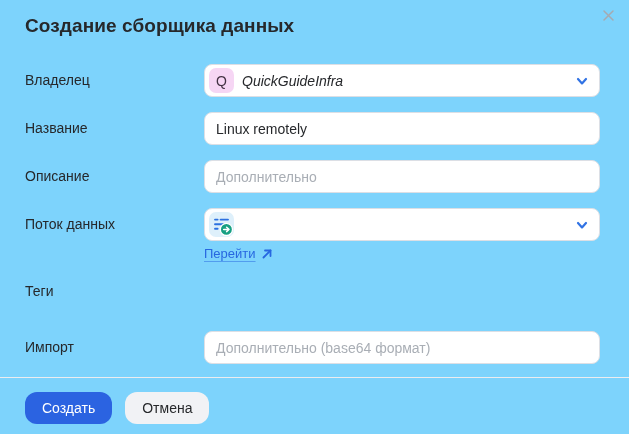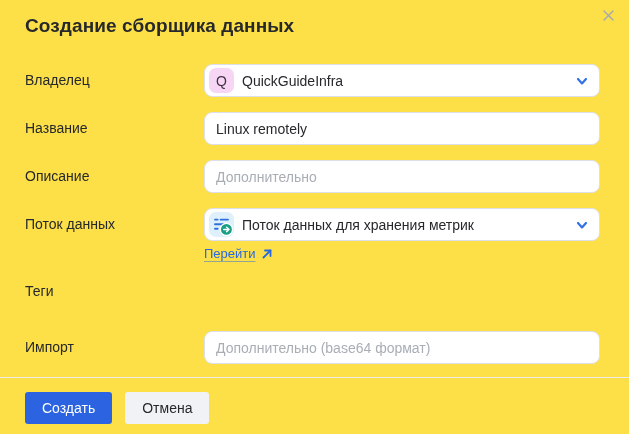--- a/index.html
+++ b/index.html
@@ -7,21 +7,21 @@
   body {
     font-family: "Liberation Sans", "DejaVu Sans", sans-serif;
     background: #fff;
     color: #26282b;
     overflow: hidden;
   }
   .dialog {
     position: relative;
     width: 629px;
     height: 434px;
-    background: #fde047;
+    background: #7dd3fc;
   }
   .dialog-title {
     position: absolute;
     left: 25px; top: 15px;
     font-size: 19px;
     font-weight: 600;
     color: #26282b;
     letter-spacing: 0.1px;
   }
   .close-btn {
@@ -64,20 +64,21 @@
   .select-box {
     display: flex;
     align-items: center;
     padding: 0 10px 0 4px;
     cursor: pointer;
   }
   .select-value {
     font-size: 14px;
     color: #26282b;
     white-space: nowrap;
+    font-style: italic;
   }
   .select-chevron { margin-left: auto; display: flex; }
   .avatar-q {
     width: 25px; height: 25px;
     border-radius: 7px;
     background: #f6d6f4;
     color: #433243;
     font-size: 14px;
     font-weight: 500;
     display: flex; align-items: center; justify-content: center;
@@ -109,21 +110,21 @@
   .footer {
     position: absolute;
     left: 25px; top: 392px;
     display: flex;
     gap: 13px;
   }
   .btn {
     height: 32px;
     padding: 0 17px;
     border: none;
-    border-radius: 3px;
+    border-radius: 12px;
     font-size: 14px;
     font-family: "Liberation Sans", "DejaVu Sans", sans-serif;
     cursor: pointer;
     display: flex; align-items: center; justify-content: center;
   }
   .btn-primary { background: #2b63e1; color: #fff; }
   .btn-secondary { background: #f1f2f5; color: #26282b; }
 </style>
 </head>
 <body>
@@ -175,21 +176,20 @@
             <path d="M6 12.2 H14.2"></path>
             <path d="M6 16.8 H8.6"></path>
           </g>
           <circle cx="17.4" cy="17.4" r="6.1" fill="#17a083" stroke="#ffffff" stroke-width="1.3"></circle>
           <g stroke="#ffffff" stroke-width="1.5" stroke-linecap="round" stroke-linejoin="round" fill="none">
             <path d="M14.7 17.4 H19.6"></path>
             <path d="M17.6 15.2 L19.9 17.4 L17.6 19.6"></path>
           </g>
         </svg>
       </span>
-      <span class="select-value">Поток данных для хранения метрик</span>
       <span class="select-chevron">
         <svg width="14" height="14" viewBox="0 0 14 14">
             <path d="M3 5 L7 9.4 L11 5" stroke="#3173e4" stroke-width="2.2" fill="none" stroke-linecap="round" stroke-linejoin="round"></path>
           </svg>
       </span>
     </div>
   </div>
 
   <div class="link-row" style="top:246px;">
     <span class="link-text">Перейти</span>

